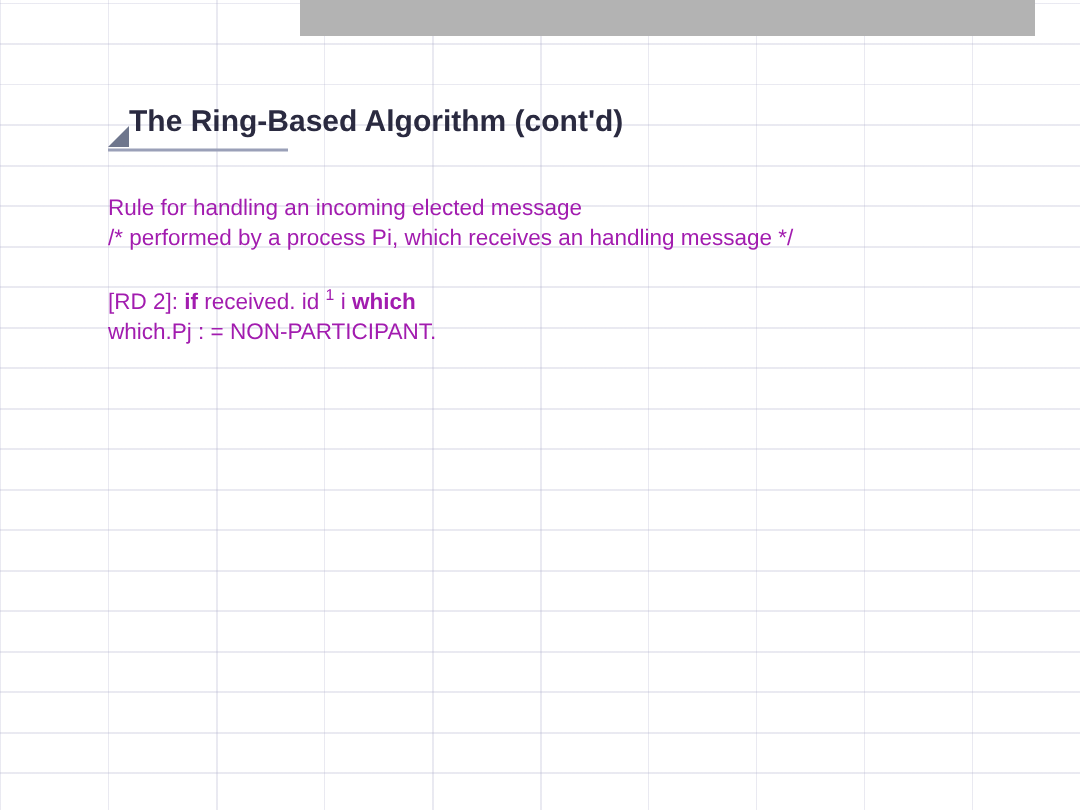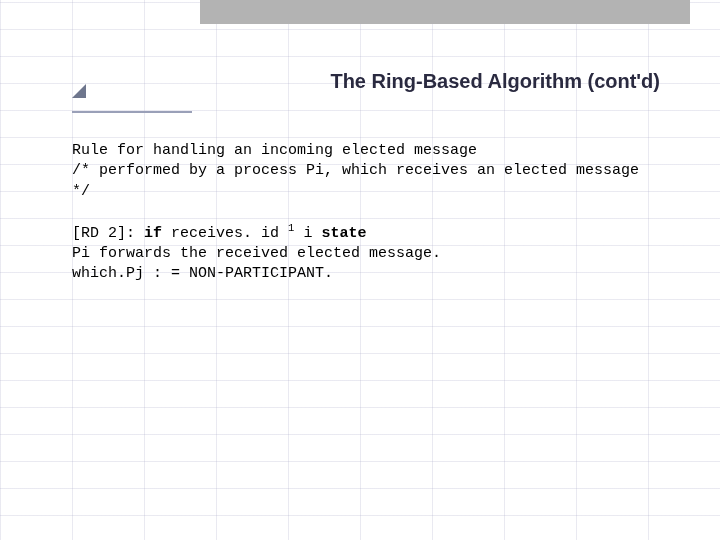--- a/index.html
+++ b/index.html
@@ -39,22 +39,21 @@
   .content {
     position: absolute;
     top: 70px;
     left: 72px;
     right: 60px;
   }
 
   .title-row {
     display: flex;
     align-items: center;
-    margin-bottom: 18px;
-    justify-content: space-between;
+    margin-bottom: 6px;
   }
   .corner-notch {
     width: 0;
     height: 0;
     margin-right: -4px;
     border-left: 14px solid transparent;
     border-bottom: 14px solid #4a5470;
     transform: translateY(9px);
     opacity: 0.8;
   }
@@ -69,22 +68,21 @@
     height: 2px;
     width: 120px;
     background: #9aa0b8;
     margin-left: 0px;
     margin-bottom: 28px;
   }
 
   .body {
     font-size: 15px;
     line-height: 1.35;
-    color: #000000;
-    font-family: Liberation Mono, monospace;
+    color: #a21caf;
   }
   .para {
     margin-bottom: 22px;
   }
   .bold {
     font-weight: bold;
   }
   .sup {
     vertical-align: super;
     font-size: 0.7em;
@@ -102,25 +100,24 @@
   <div class="title-row">
     <div class="corner-notch"></div>
     <div class="title">The Ring-Based Algorithm (cont'd)</div>
   </div>
   <div class="title-underline"></div>
 
   <div class="body">
 
     <div class="para">
       <div>Rule for handling an incoming elected message</div>
-      <div>/* performed by a process Pi, which receives an elected message */</div>
+      <div>/* performed by a process Pi, which receives an handling message */</div>
     </div>
 
     <div class="para">
       <div>
-        <span>[RD 2]: </span><span class="bold">if</span><span> receives. id </span><span class="sup">1</span><span> i </span><span class="bold">state</span>
+        <span>[RD 2]: </span><span class="bold">if</span><span> received. id </span><span class="sup">1</span><span> i </span><span class="bold">which</span>
       </div>
-      <div>Pi forwards the received elected message.</div>
       <div>which.Pj : = NON-PARTICIPANT.</div>
     </div>
 
   </div>
 </div>
 
 </body></html>

